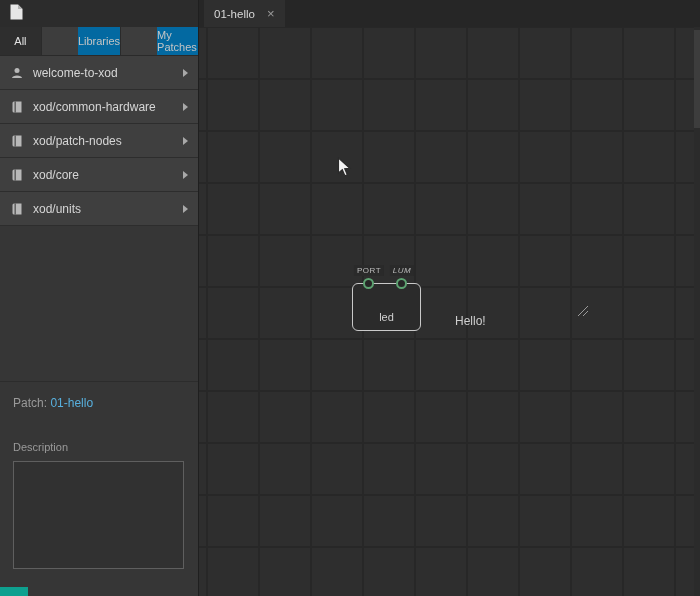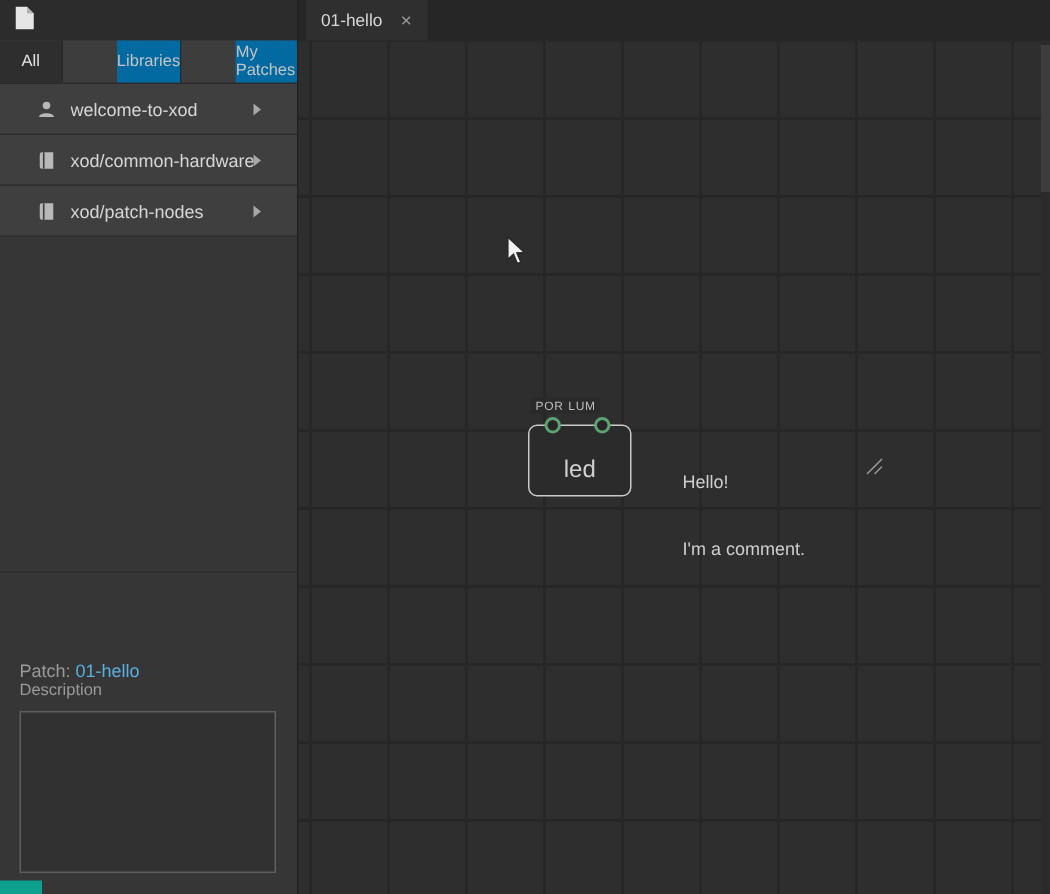--- a/index.html
+++ b/index.html
@@ -34,36 +34,36 @@
     flex:1; display:flex; align-items:center; justify-content:center;
     font-size:11px; color:#c4c4c4; border-right:1px solid #2a2a2a;
     background:#0369a1; cursor:pointer;
   }
   .sb-tab:last-child { border-right:none;align-items:center; }
   .sb-tab.active { background:#2e2e2e; color:#e2e2e2; }
 
   .sb-list { position:absolute; left:0; top:56px; width:100%; }
   .sb-item {
     height:34px; background:#3f3f3f; border-bottom:1px solid #2d2d2d;
-    display:flex; align-items:center; padding:0 24px; cursor:pointer;
+    display:flex; align-items:center; padding:0 10px; cursor:pointer;
   }
   .sb-item .li-icon { width:14px; display:flex; justify-content:center; margin-right:9px; }
   .sb-item .li-label { flex:1; color:#d6d6d6; font-size:12px; white-space:nowrap; overflow:hidden; }
   .chevron {
     width:0; height:0; border-left:5px solid #a8a8a8;
     border-top:4px solid transparent; border-bottom:4px solid transparent;
   }
 
   .sb-info {
     position:absolute; left:0; top:381px; width:100%;
     border-top:1px solid #2c2c2c; padding:14px 13px 0 13px;
   }
-  .patch-line { font-size:12px; color:#9a9a9a;margin-top:44px; }
+  .patch-line { font-size:12px; color:#9a9a9a; }
   .patch-name { color:var(--accent-cyan, #58b0de); }
-  .desc-label { font-size:11px; color:#9a9a9a; }
+  .desc-label { margin-top:31px; font-size:11px; color:#9a9a9a; }
   .desc-area {
     margin-top:8px; width:171px; height:108px;
     background:#313131; border:1px solid #5f5f5f;
     resize:none; outline:none; color:#cccccc;
     font-family:"Liberation Sans", sans-serif; font-size:12px;
   }
 
   .deploy-chip {
     position:absolute; left:0; bottom:0; width:28px; height:9px;
     background:var(--deploy-teal, #0ea08f); cursor:pointer;
@@ -101,35 +101,35 @@
     background:#3d3d3d; cursor:grab;
   }
 
   .node {
     position:absolute; left:153px; top:256px; width:69px; height:48px;
     background:#2b2b2b; border:1.5px solid var(--node-border, #c9c9c9);
     border-radius:6px; cursor:move;
   }
   .node-label {
     position:absolute; left:0; right:0; bottom:7px;
-    text-align:center; font-size:16px; color:#d0d0d0;
+    text-align:center; font-size:11px; color:#d0d0d0;
   }
   .pin {
     position:absolute; top:-6px; width:11px; height:11px; border-radius:50%;
     background:#262626; border:2px solid var(--pin-green, #5da271); cursor:crosshair;
   }
   .pin.p0 { left:10px; }
   .pin.p1 { left:43px; }
   .pin-chip {
     position:absolute; top:-19px; transform:translateX(-50%);
     font-size:8px; letter-spacing:0.5px; color:#bdbdbd;
     background:#2a2a2a; padding:1px 3px; white-space:nowrap;
   }
   .pin-chip.c0 { left:16px; }
-  .pin-chip.c1 { left:35px; }
+  .pin-chip.c1 { left:49px;font-style:italic; }
 
   .comment {
     position:absolute; left:256px; top:257px; width:132px; height:46px;
     font-family:Liberation Sans, sans-serif; font-size:12px;
     line-height:15px; color:#cfcfcf; cursor:move; white-space:pre;
   }
   .comment-grip { position:absolute; right:-2px; bottom:-6px; }
 
   .cursor { position:absolute; left:138px; top:130px; pointer-events:none; }
 </style>
@@ -189,21 +189,41 @@
       <span class="li-icon">
         <svg width="12" height="12" viewBox="0 0 12 12">
           <path d="M3 0.5 h7.5 v11 h-7.5 a1.5 1.5 0 0 1 -1.5 -1.5 v-8 a1.5 1.5 0 0 1 1.5 -1.5 z" fill="#b8b8b8"></path>
           <rect x="3.6" y="0.5" width="1.1" height="11" fill="#3f3f3f"></rect>
         </svg>
       </span>
       <span class="li-label">xod/patch-nodes</span>
       <span class="chevron"></span>
     </div>
 
-
+    <div class="sb-item">
+      <span class="li-icon">
+        <svg width="12" height="12" viewBox="0 0 12 12">
+          <path d="M3 0.5 h7.5 v11 h-7.5 a1.5 1.5 0 0 1 -1.5 -1.5 v-8 a1.5 1.5 0 0 1 1.5 -1.5 z" fill="#b8b8b8"></path>
+          <rect x="3.6" y="0.5" width="1.1" height="11" fill="#3f3f3f"></rect>
+        </svg>
+      </span>
+      <span class="li-label">xod/core</span>
+      <span class="chevron"></span>
+    </div>
+
+    <div class="sb-item">
+      <span class="li-icon">
+        <svg width="12" height="12" viewBox="0 0 12 12">
+          <path d="M3 0.5 h7.5 v11 h-7.5 a1.5 1.5 0 0 1 -1.5 -1.5 v-8 a1.5 1.5 0 0 1 1.5 -1.5 z" fill="#b8b8b8"></path>
+          <rect x="3.6" y="0.5" width="1.1" height="11" fill="#3f3f3f"></rect>
+        </svg>
+      </span>
+      <span class="li-label">xod/units</span>
+      <span class="chevron"></span>
+    </div>
 
   </div>
 
   <div class="sb-info">
     <div class="patch-line">
       <span>Patch:</span>
       <span class="patch-name">01-hello</span>
     </div>
     <div class="desc-label">Description</div>
     <textarea class="desc-area" aria-label="Description" style=""></textarea>
@@ -229,21 +249,20 @@
   <div class="node">
     <span class="pin-chip c0">PORT</span>
     <span class="pin-chip c1">LUM</span>
     <span class="pin p0"></span>
     <span class="pin p1"></span>
     <div class="node-label">led</div>
   </div>
 
   <div class="comment">
     <div>Hello!</div>
-    <div>I'm a comment.</div>
     <span class="comment-grip">
       <svg width="12" height="12" viewBox="0 0 12 12">
         <path d="M1 11 L11 1 M6 11 L11 6" stroke="#9a9a9a" stroke-width="1" fill="none"></path>
       </svg>
     </span>
   </div>
 
   <svg class="cursor" width="15" height="21" viewBox="0 0 15 21">
     <path d="M1.5 1 L1.5 16 L5.3 12.6 L7.9 18.8 L10.3 17.7 L7.7 11.7 L12.8 11.4 Z" fill="#f2f2f2" stroke="#2a2a2a" stroke-width="1.1"></path>
   </svg>

